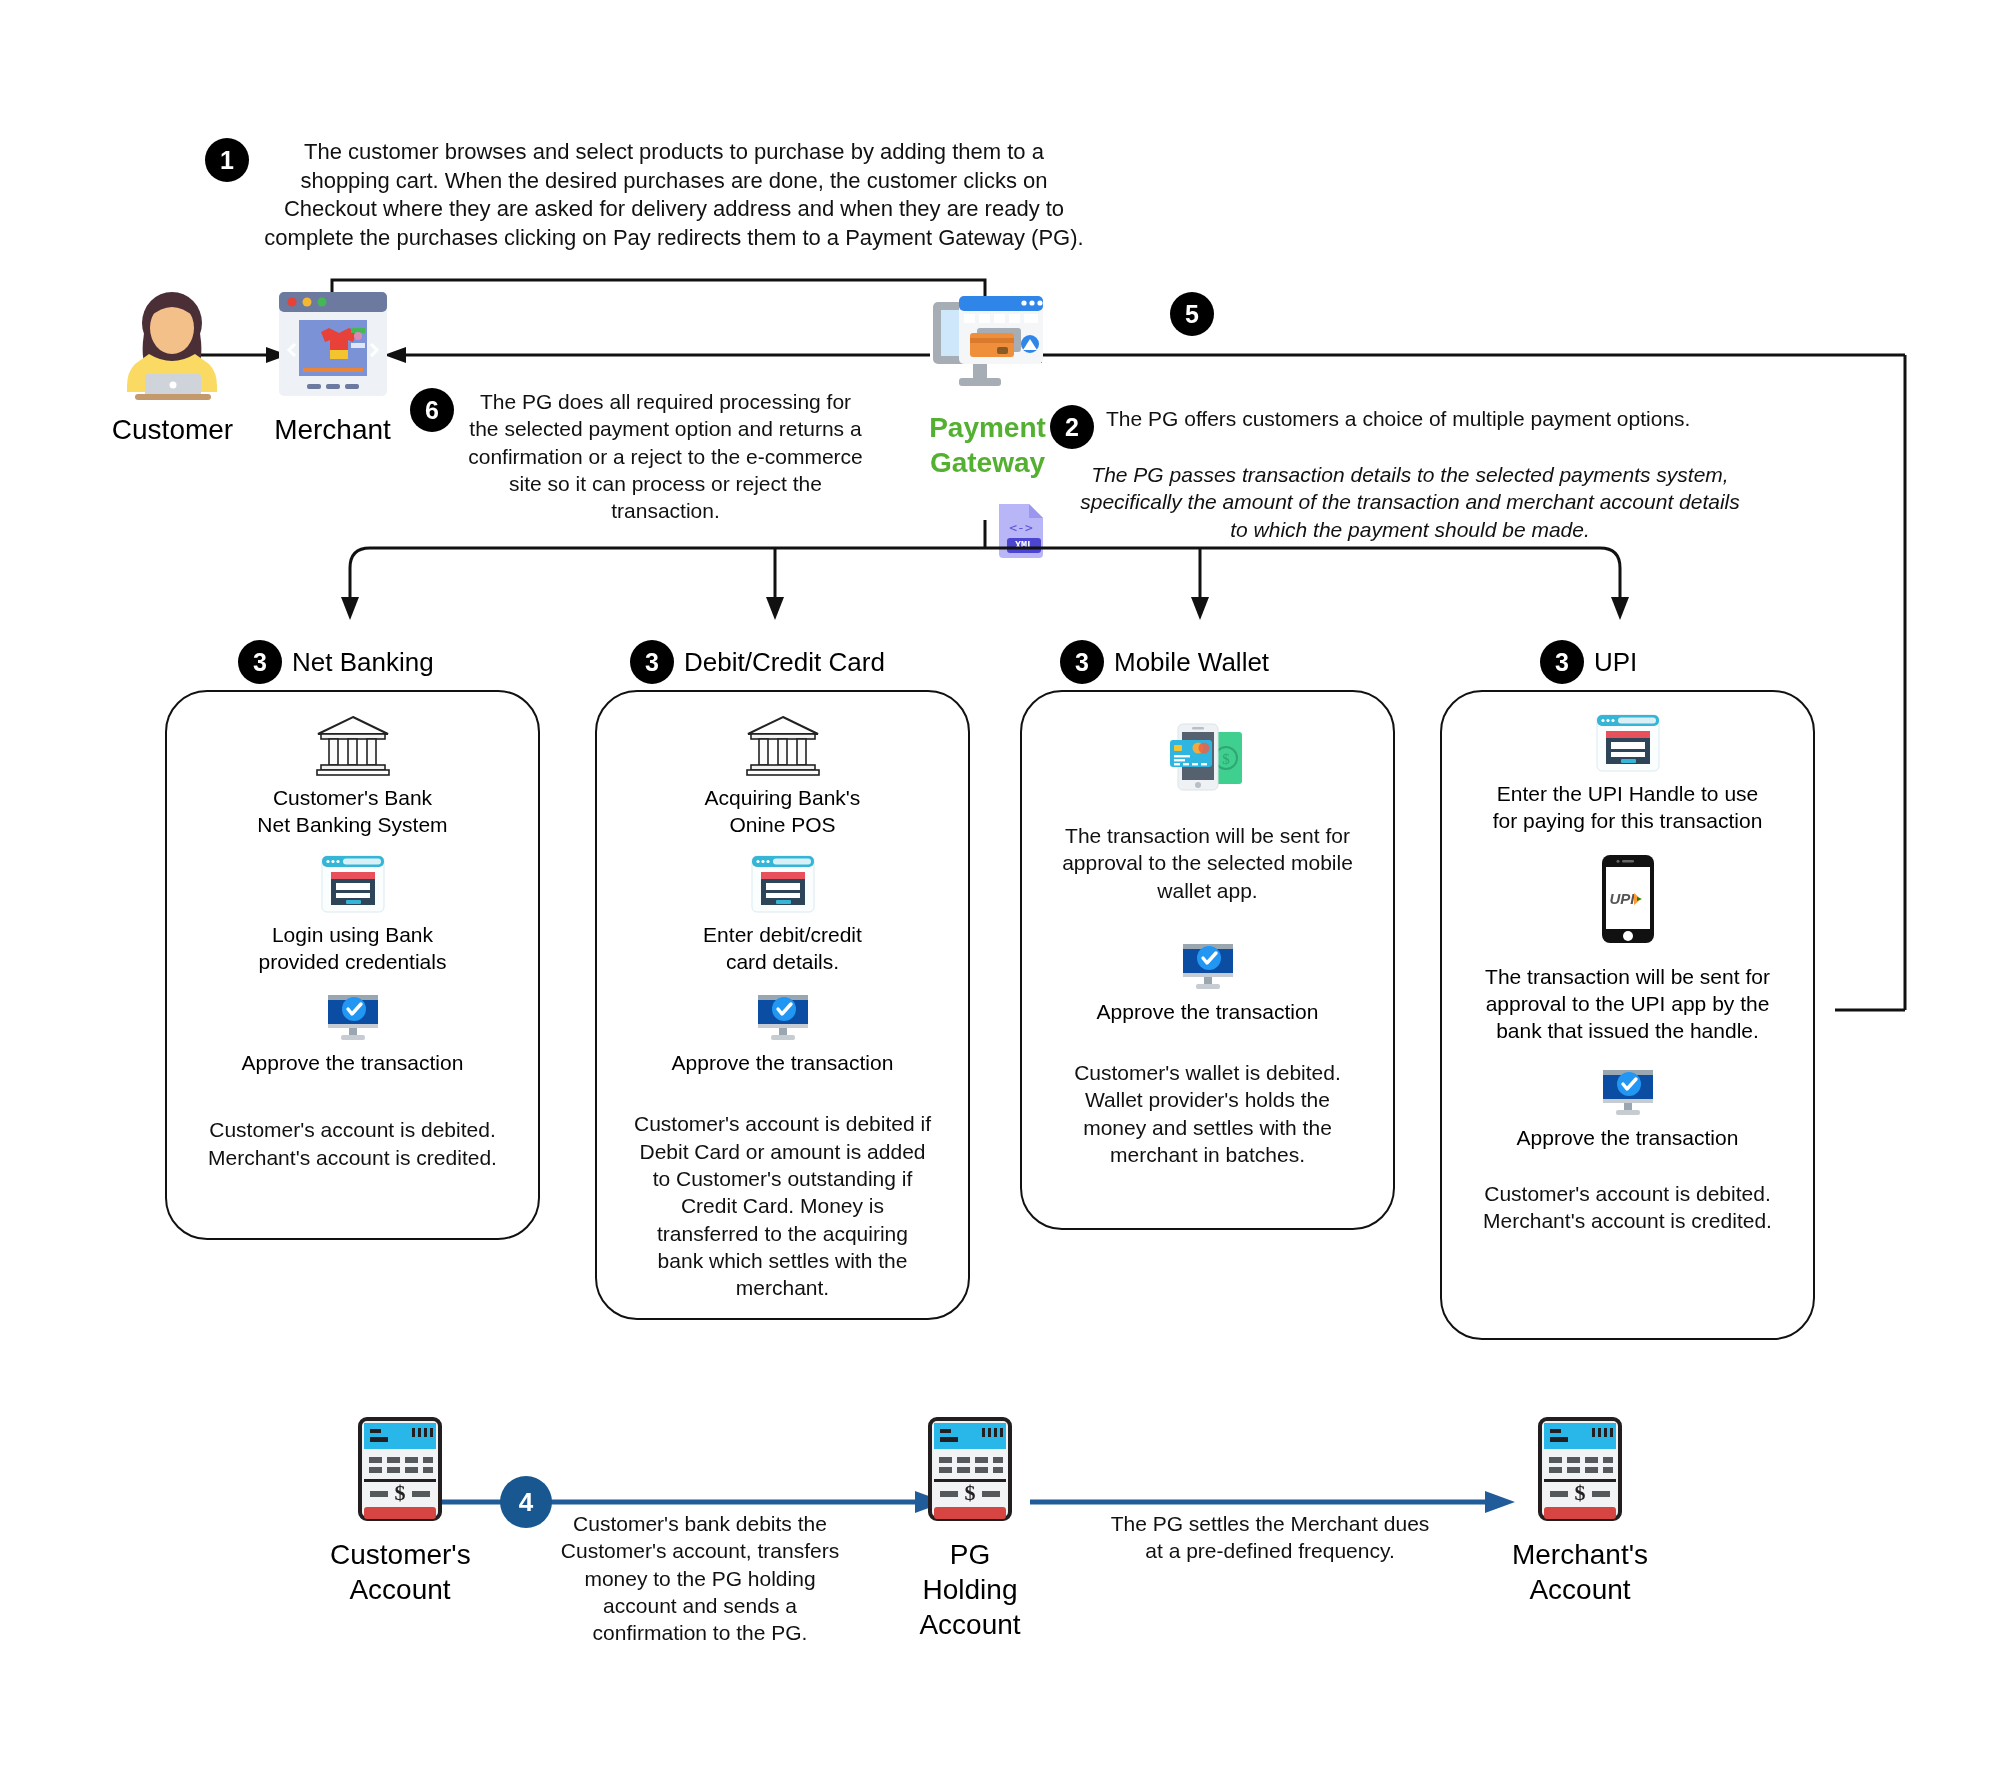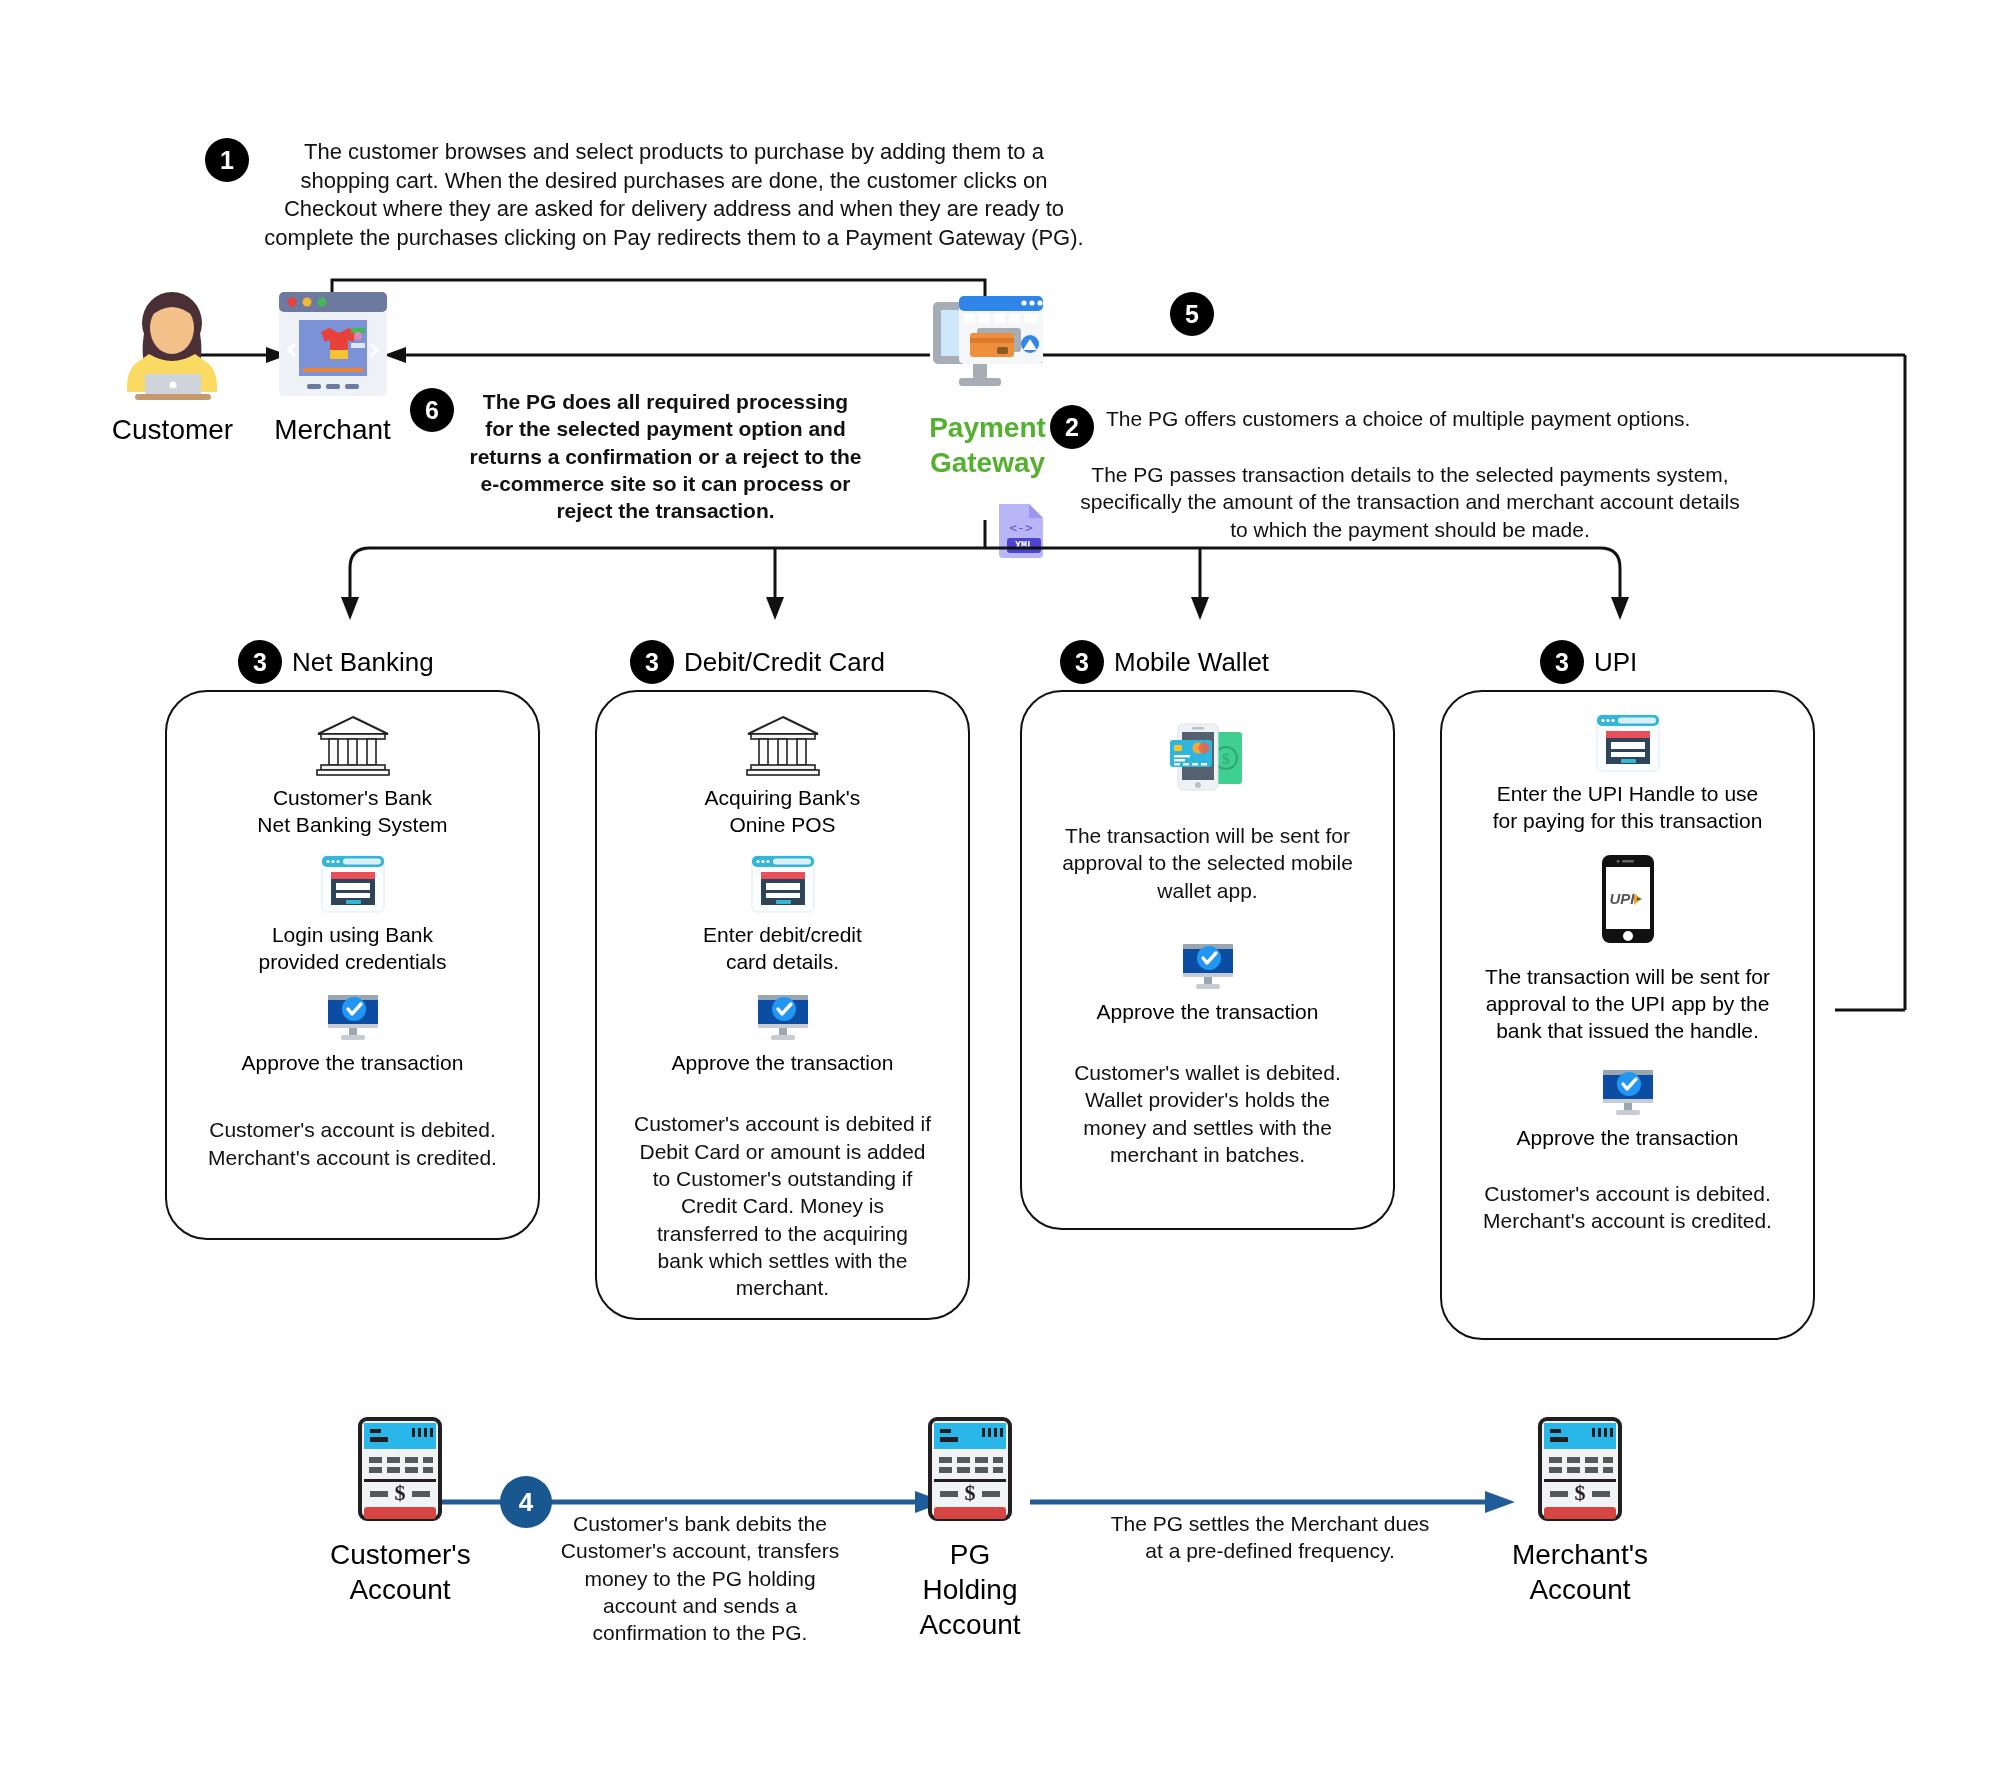--- a/index.html
+++ b/index.html
@@ -79,21 +79,21 @@
     <path d="M98 56 l6 6 l-6 6" stroke="#fff" stroke-width="3" fill="none"></path>
     <rect x="34" y="96" width="14" height="5" rx="2" fill="#6b7a9e"></rect>
     <rect x="53" y="96" width="14" height="5" rx="2" fill="#6b7a9e"></rect>
     <rect x="72" y="96" width="14" height="5" rx="2" fill="#6b7a9e"></rect>
   </svg>
   <div class="node-label" style="margin-top:12px;">Merchant</div>
 </div>
 
 <div class="abs" style="left:410px;top:388px;width:455px;display:flex;align-items:flex-start;gap:12px;">
   <div class="badge">6</div>
-  <div class="txt" style="flex:1;font-weight:bold;">The PG does all required processing for the selected payment option and returns a confirmation or a reject to the e-commerce site so it can process or reject the transaction.</div>
+  <div class="txt" style="flex:1;">The PG does all required processing for the selected payment option and returns a confirmation or a reject to the e-commerce site so it can process or reject the transaction.</div>
 </div>
 
 <div class="abs" style="left:920px;top:288px;width:135px;">
   <svg width="118" height="112" viewBox="0 0 118 112" style="margin:0 auto;">
     <rect x="4" y="14" width="76" height="62" rx="5" fill="#a7adb4"></rect>
     <rect x="12" y="22" width="60" height="46" fill="#cfe7fb"></rect>
     <rect x="44" y="76" width="14" height="14" fill="#a7adb4"></rect>
     <rect x="30" y="90" width="42" height="8" rx="3" fill="#a7adb4"></rect>
     <rect x="30" y="8" width="84" height="68" rx="5" fill="#f4f6f8"></rect>
     <rect x="30" y="8" width="84" height="15" rx="5" fill="#2f86e8"></rect>
@@ -128,21 +128,21 @@
 
 <div class="abs" style="left:1170px;top:292px;width:420px;display:flex;align-items:flex-start;gap:12px;">
   <div class="badge">5</div>
 </div>
 
 <div class="abs" style="left:1050px;top:405px;width:720px;">
   <div style="display:flex;align-items:flex-start;gap:12px;">
     <div class="badge">2</div>
     <div class="txt" style="flex:1;text-align:left;">The PG offers customers a choice of multiple payment options.</div>
   </div>
-  <div class="txt" style="margin-top:12px;padding:0 20px;">The PG passes transaction details to the selected payments system, specifically the amount of the transaction and merchant account details to which the payment should be made.</div>
+  <div class="txt" style="margin-top:12px;padding:0 20px;font-style:italic;">The PG passes transaction details to the selected payments system, specifically the amount of the transaction and merchant account details to which the payment should be made.</div>
 </div>
 
 <svg class="abs" style="left:0px;top:520px;width:1999px;height:130px;">
   <path class="flow-line" d="M 985 0 L 985 28"></path>
   <path class="flow-line" d="M 350 80 L 350 48 Q 350 28 370 28 L 1600 28 Q 1620 28 1620 48 L 1620 80"></path>
   <path class="flow-line" d="M 775 28 L 775 80"></path>
   <path class="flow-line" d="M 1200 28 L 1200 80"></path>
   <polygon points="350,100 341,77 359,77" fill="#111"></polygon>
   <polygon points="775,100 766,77 784,77" fill="#111"></polygon>
   <polygon points="1200,100 1191,77 1209,77" fill="#111"></polygon>

